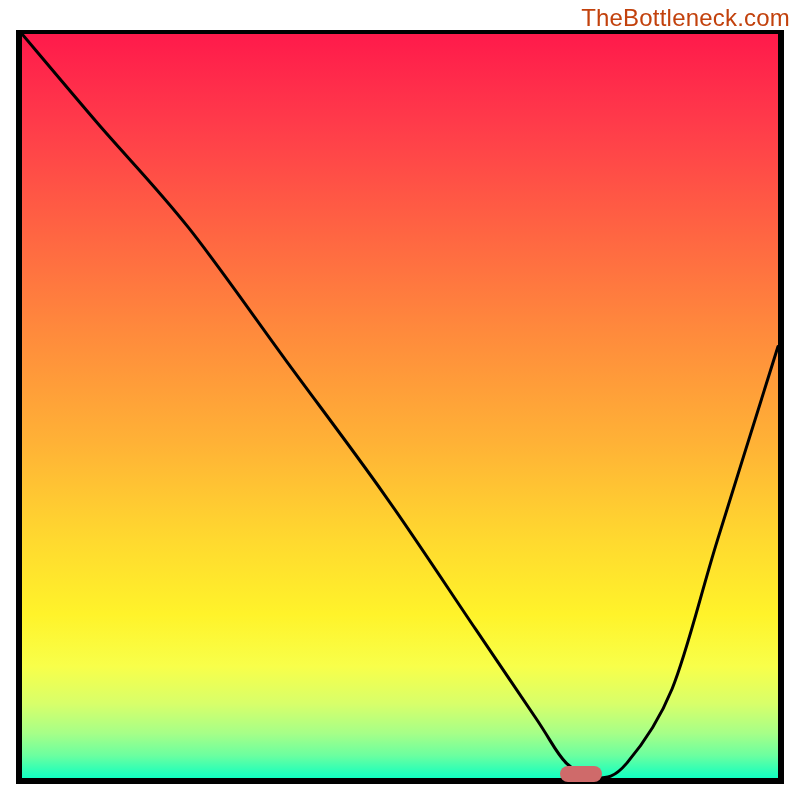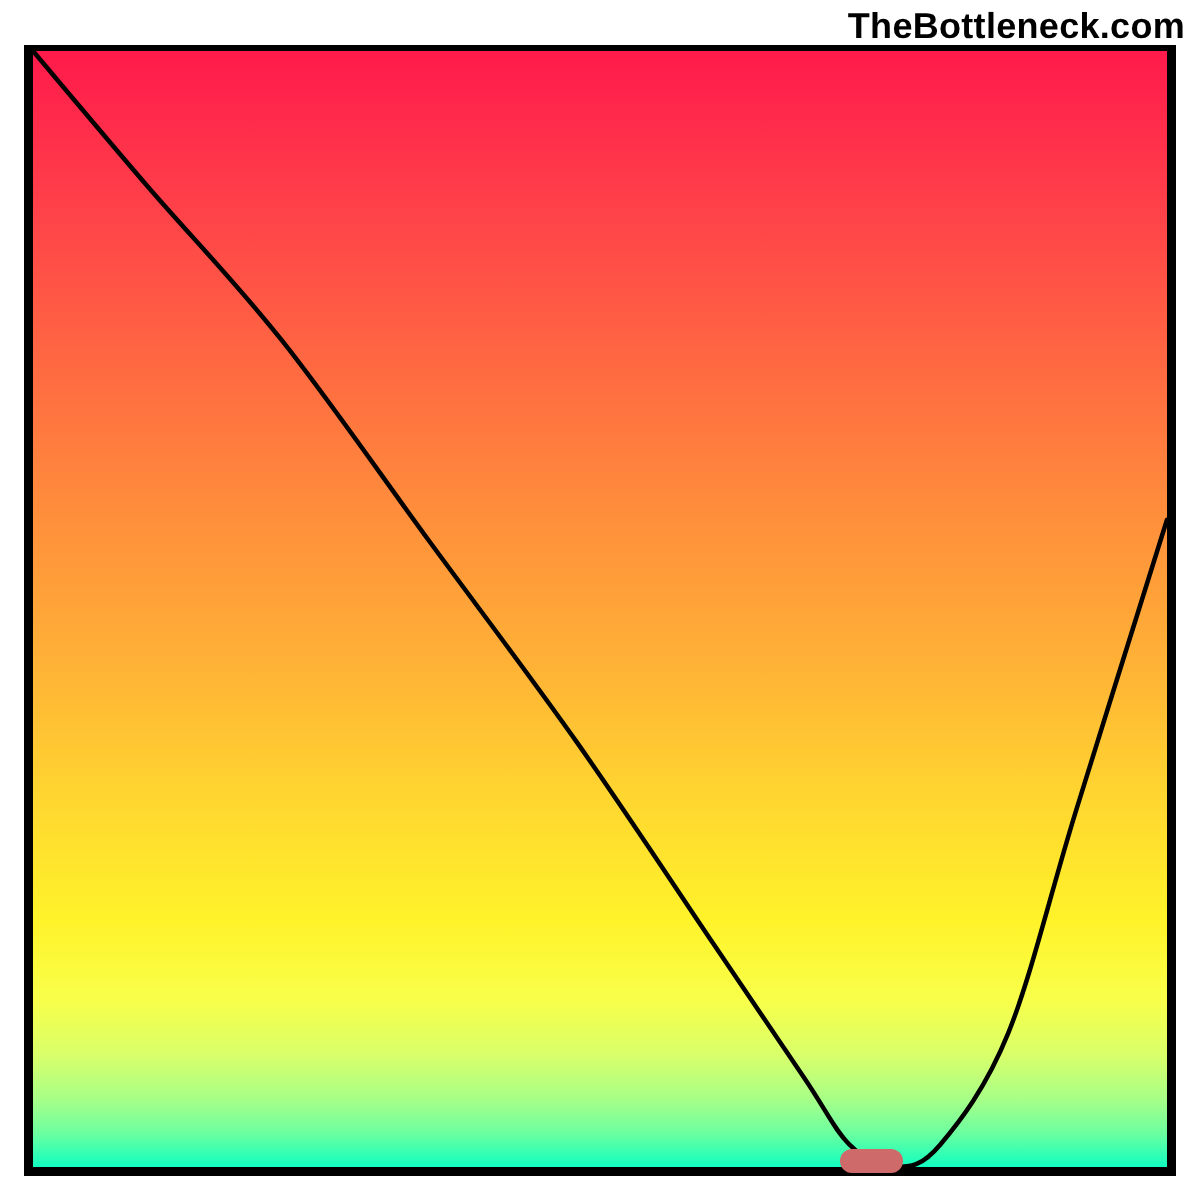--- a/index.html
+++ b/index.html
@@ -14,22 +14,22 @@
   .canvas {
     position: relative;
     width: 800px;
     height: 800px;
   }
   .watermark {
     position: absolute;
     top: 4px;
     right: 10px;
     font-size: 24px;
-    font-weight: 700;
-    color: #000000;
+    font-weight: 400;
+    color: #c2410c;
     letter-spacing: 0.2px;
   }
   .plot-outer {
     position: absolute;
     left: 16px;
     top: 30px;
     width: 768px;
     height: 754px;
     background: #000000;
   }

